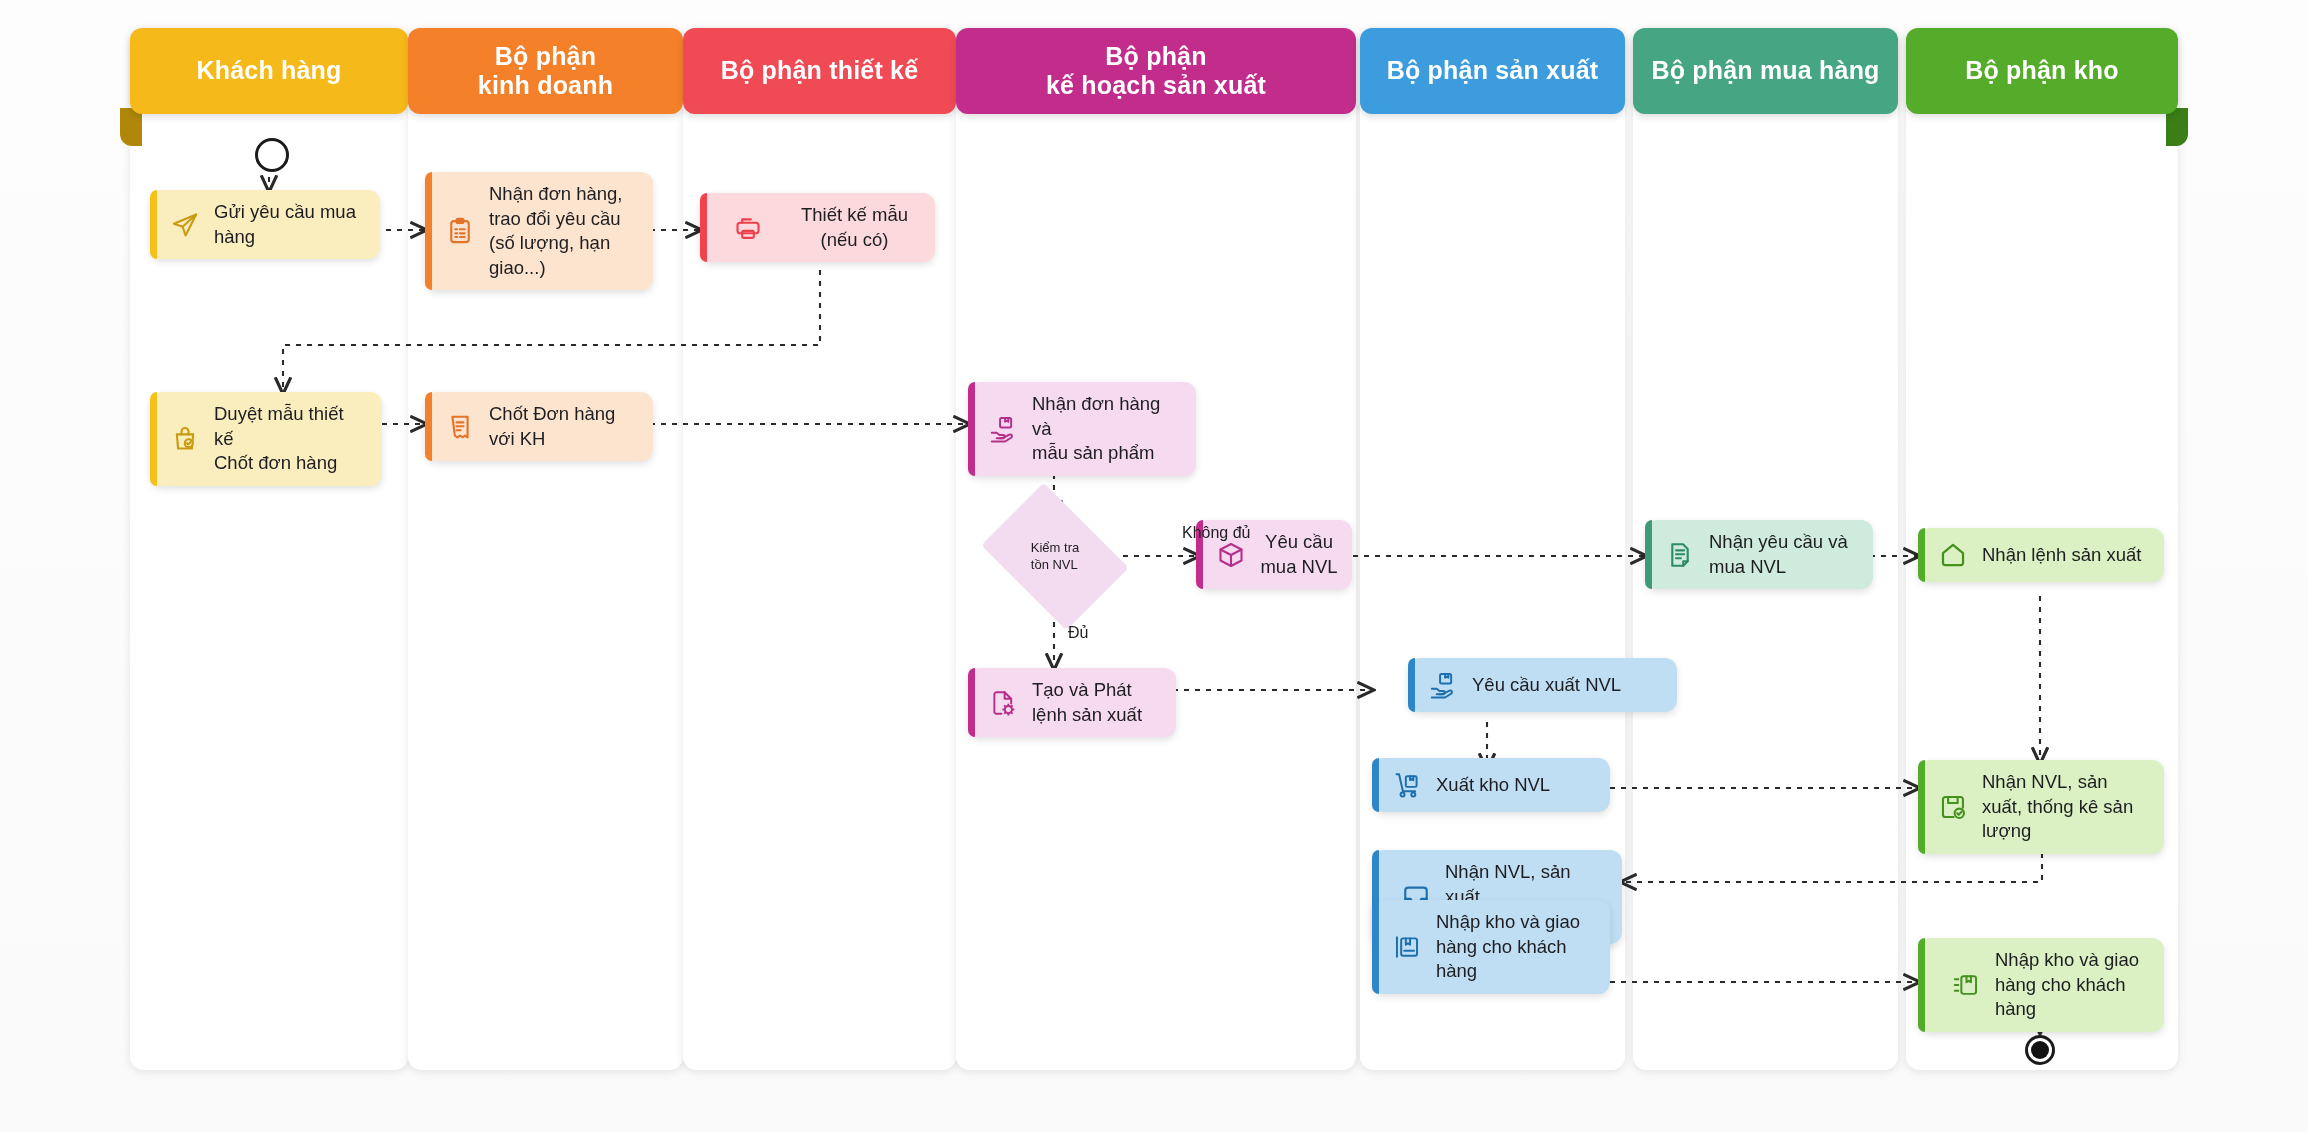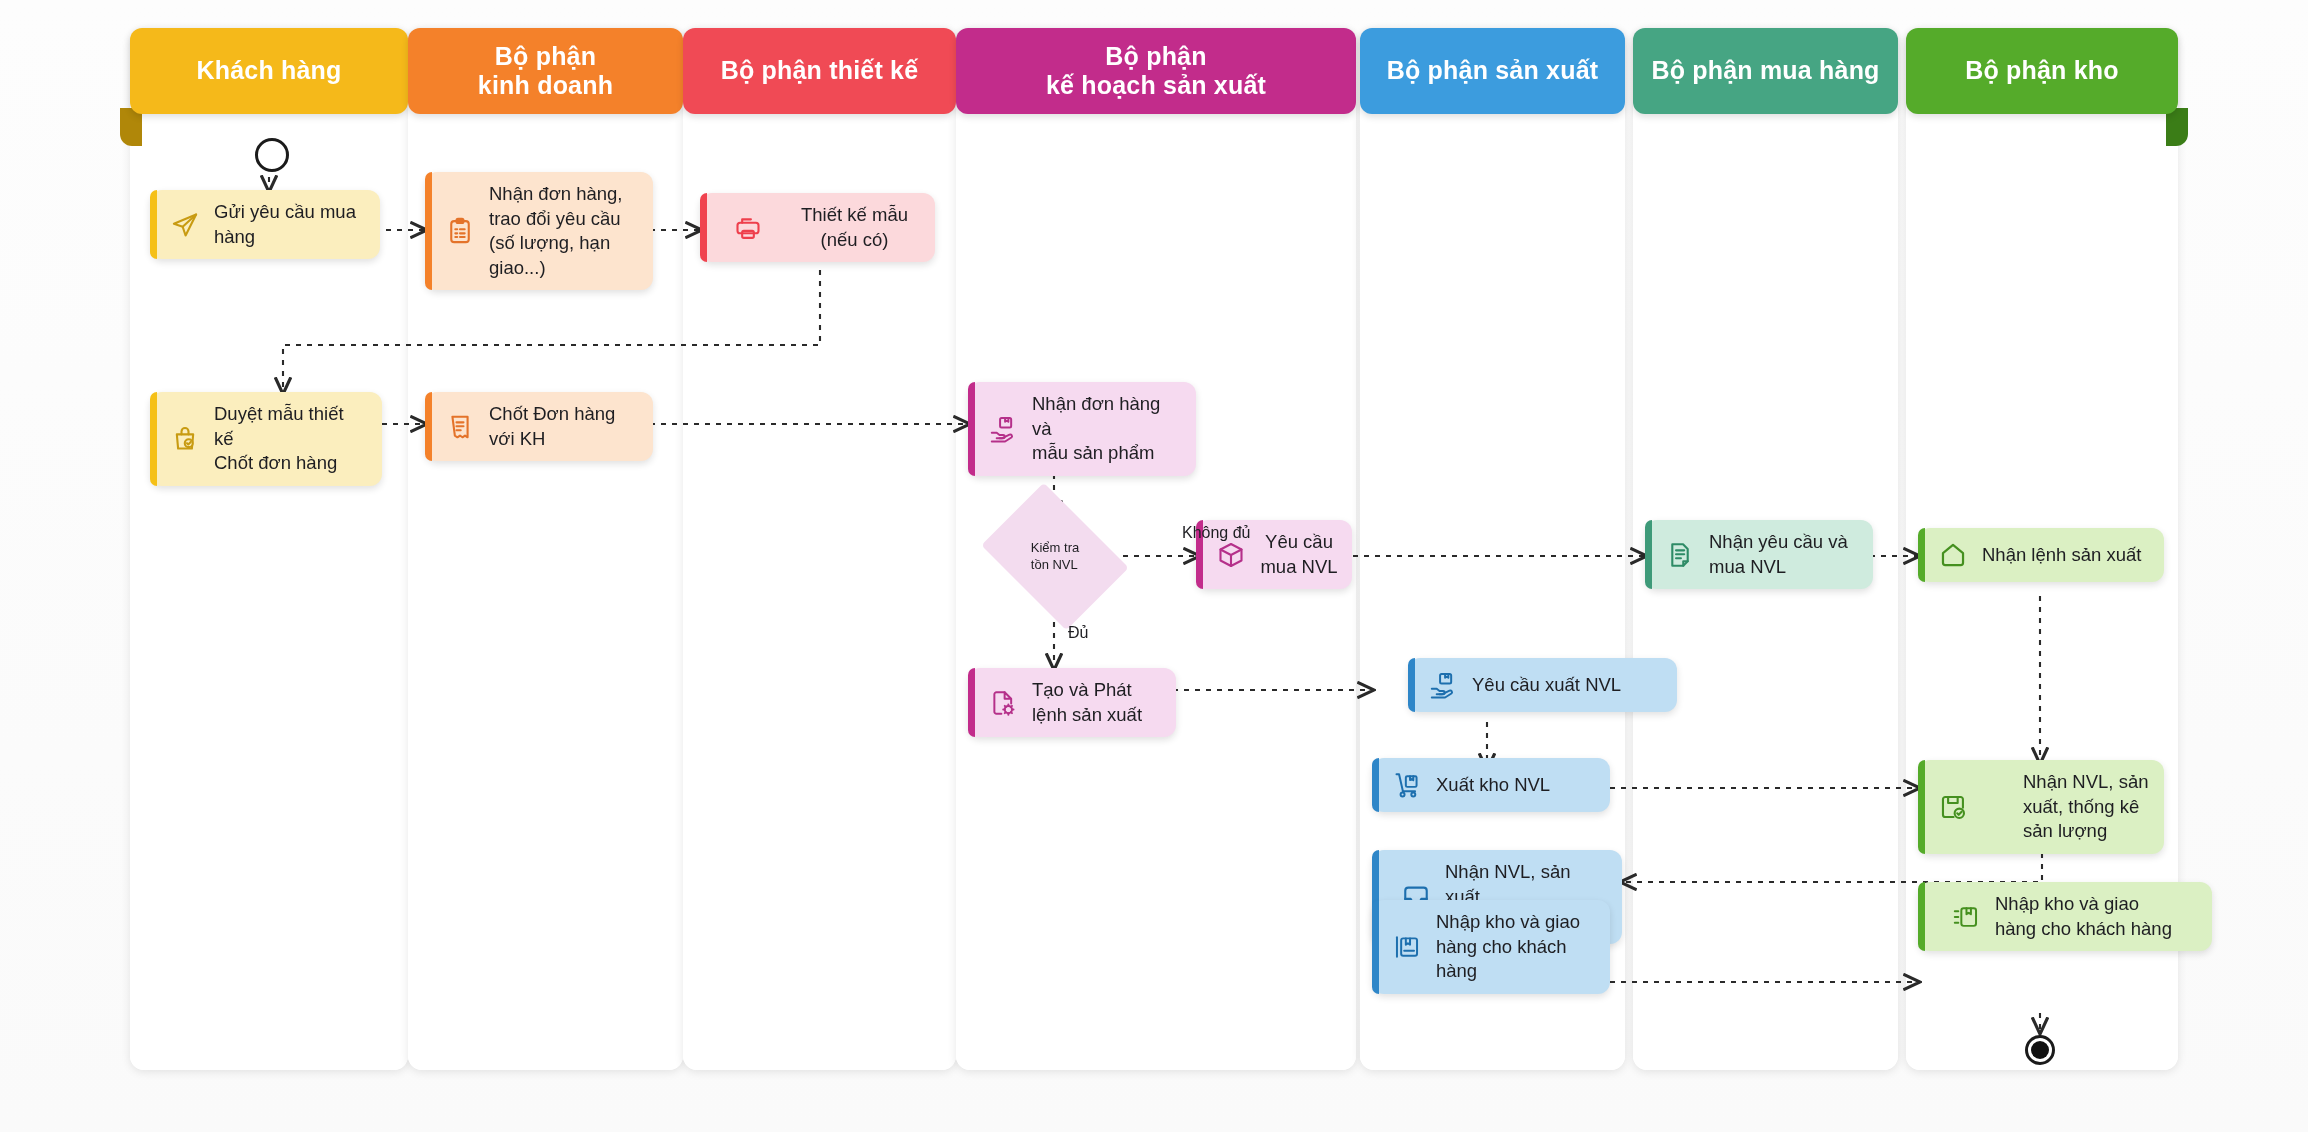--- a/index.html
+++ b/index.html
@@ -404,21 +404,21 @@
         <circle cx="8.2" cy="20.2" r="1.7"></circle>
         <circle cx="17.4" cy="20.2" r="1.7"></circle>
         <rect x="11" y="4.4" width="9.2" height="9.2" rx="1.2"></rect>
         <path d="M14.6 4.4v3.4l1.4-.9 1.4.9V4.4"></path>
         <path d="M8.5 17.4h10.4"></path>
       </svg>
     </span>
     <span class="tx">Xuất kho NVL</span>
   </div>
 
-  <div class="card" style="left:1918px; top:760px; width:246px; background:#DBF0C3;gap:41px;">
+  <div class="card" style="left:1918px; top:760px; width:246px; background:#DBF0C3;">
     <span class="bar" style="background:#55AB2A;"></span>
     <span class="ic">
       <svg width="28" height="28" viewBox="0 0 24 24" fill="none" stroke="#45901F" stroke-width="1.8" stroke-linecap="round" stroke-linejoin="round">
         <path d="M20.5 12.6V5.4a2 2 0 0 0-2-2H5.4a2 2 0 0 0-2 2v13.2a2 2 0 0 0 2 2h7.1"></path>
         <path d="M7.8 3.4v5.2h8.2V3.4"></path>
         <circle cx="17.4" cy="17.4" r="4"></circle>
         <path d="M15.6 17.4l1.3 1.3 2.5-2.6"></path>
       </svg>
     </span>
     <span class="tx">Nhận NVL, sản xuất, thống kê sản lượng</span>
@@ -441,21 +441,21 @@
       <svg width="28" height="28" viewBox="0 0 24 24" fill="none" stroke="#1D6FAE" stroke-width="1.7" stroke-linecap="round" stroke-linejoin="round">
         <path d="M3.4 3.6v16.8"></path>
         <rect x="7" y="4.6" width="13.6" height="14.8" rx="1.7"></rect>
         <path d="M11 4.6v5.4l1.8-1.2 1.8 1.2V4.6"></path>
         <path d="M9.6 15.2h8.4"></path>
       </svg>
     </span>
     <span class="tx">Nhập kho và giao hàng cho khách hàng</span>
   </div>
 
-  <div class="card" style="left:1918px; top:882px; width:294px; background:#DBF0C3;padding-left:23px;">
+  <div class="card" style="left:1918px; top:938px; width:246px; background:#DBF0C3;padding-left:23px;">
     <span class="bar" style="background:#55AB2A;"></span>
     <span class="ic">
       <svg width="28" height="28" viewBox="0 0 24 24" fill="none" stroke="#45901F" stroke-width="1.7" stroke-linecap="round" stroke-linejoin="round">
         <path d="M2.4 7h3M2.4 12h3M2.4 17h3"></path>
         <rect x="8" y="4.4" width="12.6" height="15.2" rx="2"></rect>
         <path d="M12.4 4.4v5.2l1.9-1.2 1.9 1.2V4.4"></path>
       </svg>
     </span>
     <span class="tx">Nhập kho và giao<br>hàng cho khách hàng</span>
   </div>

